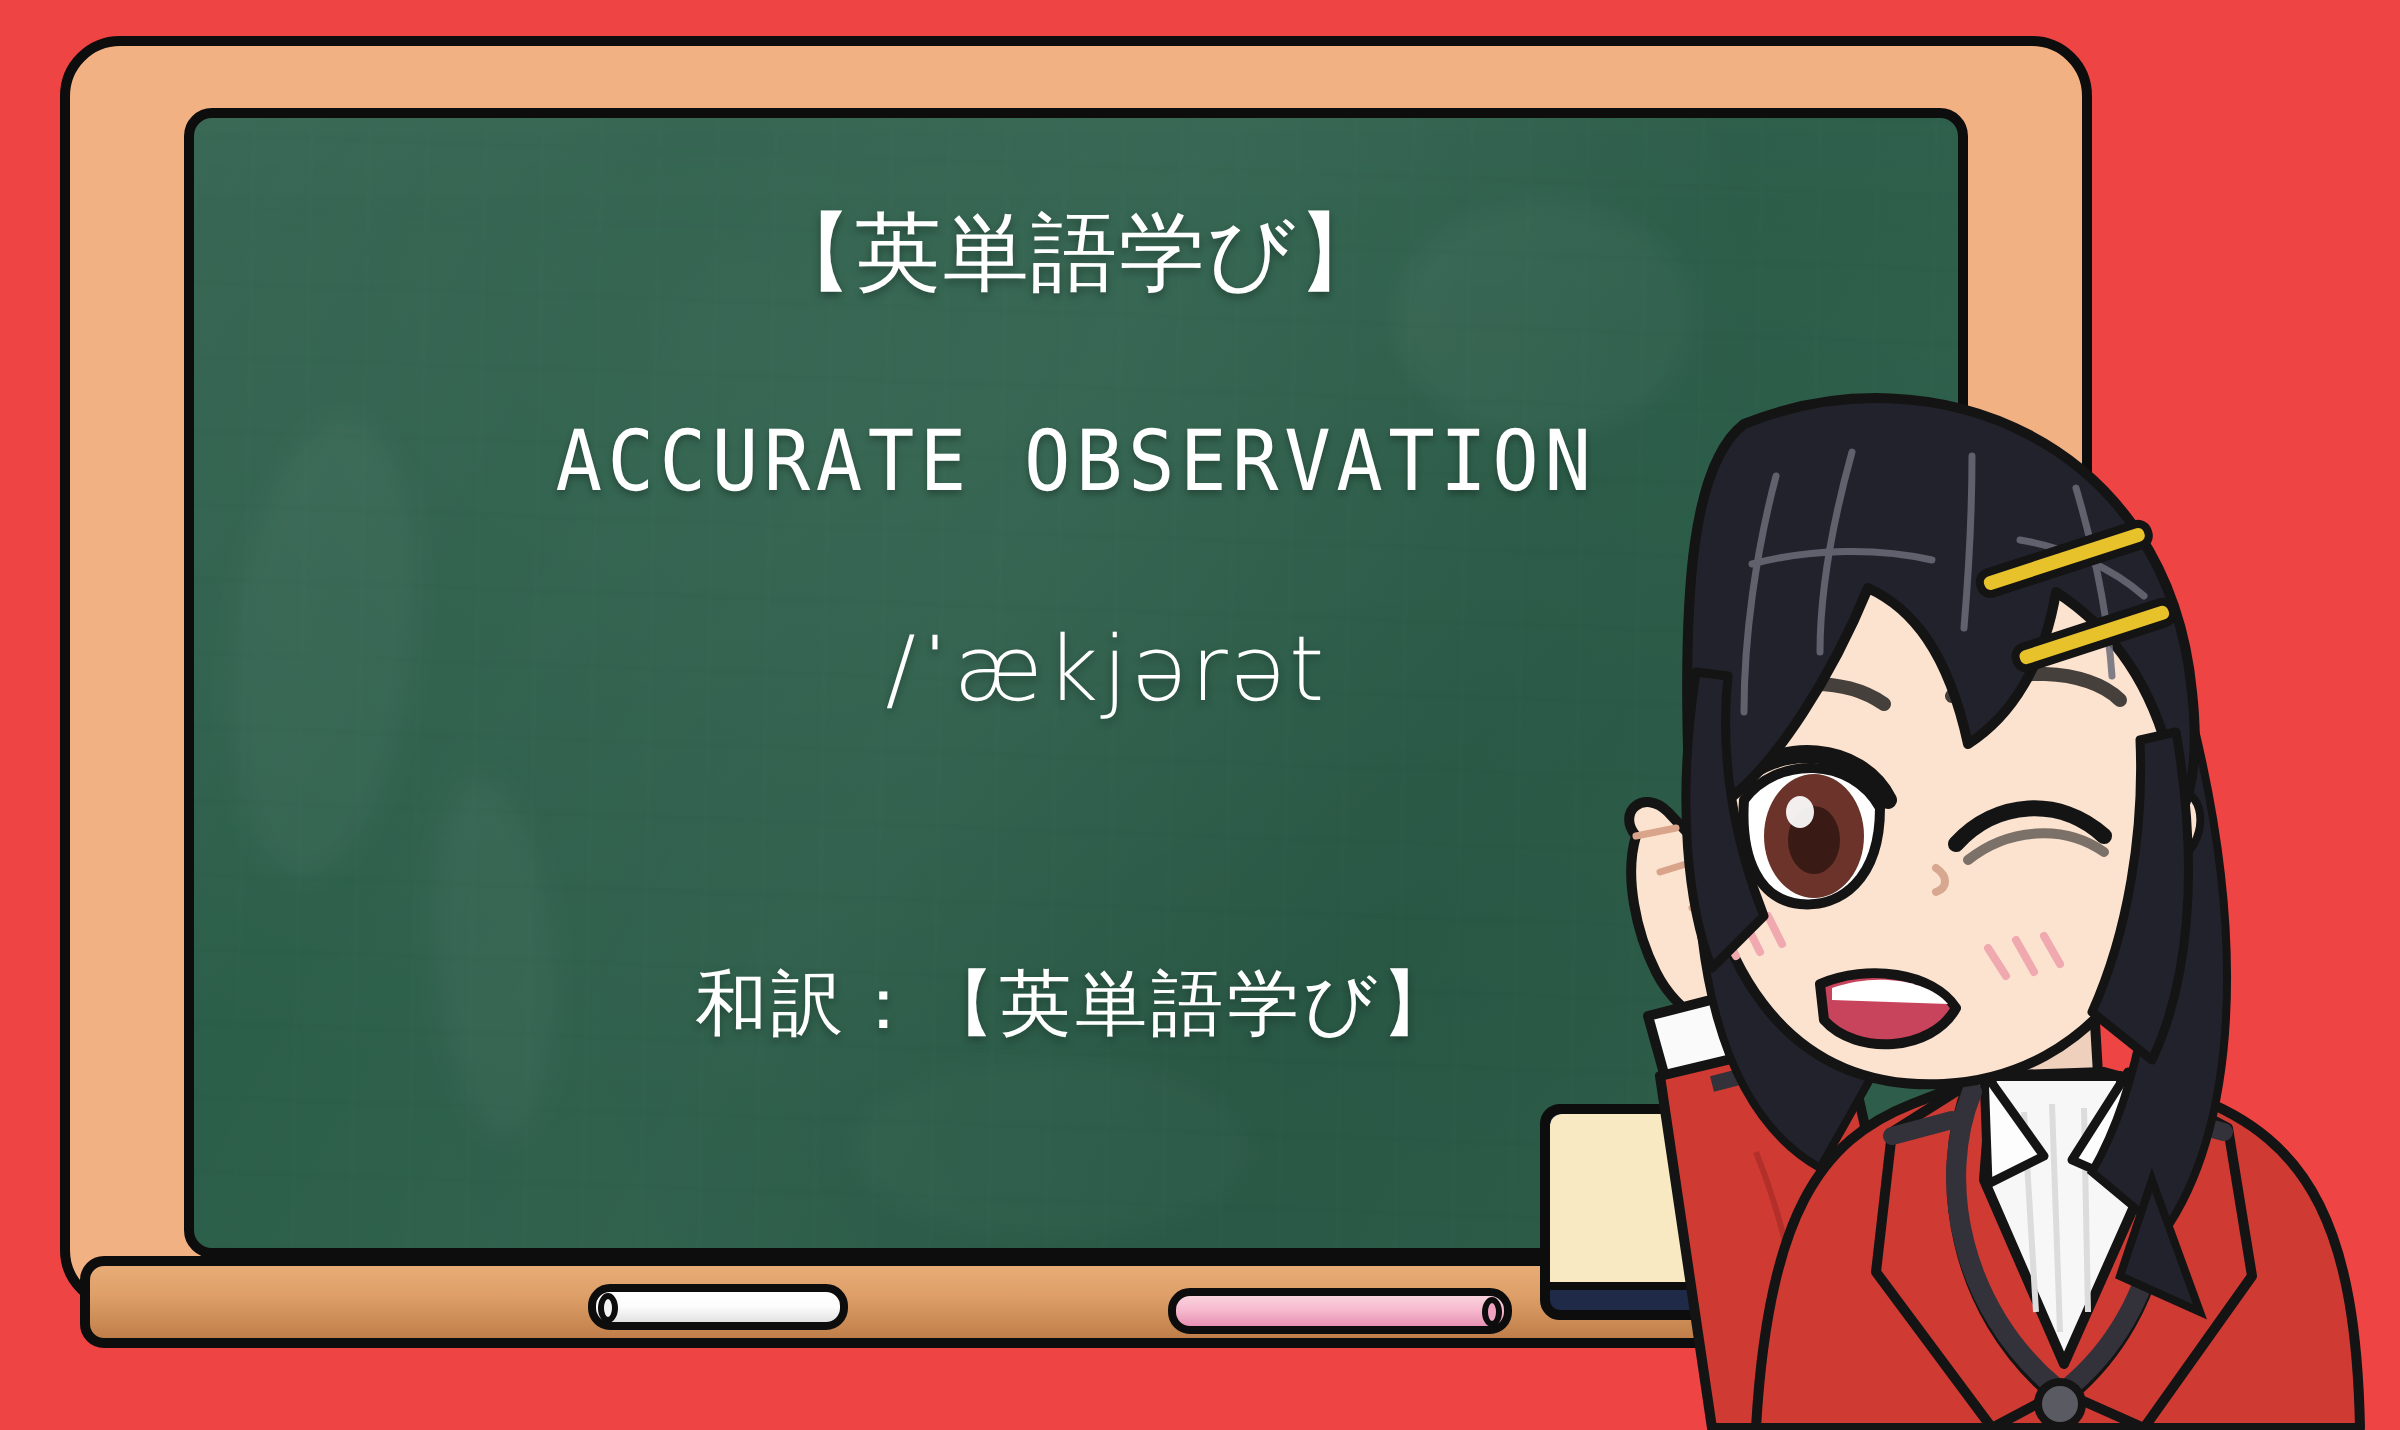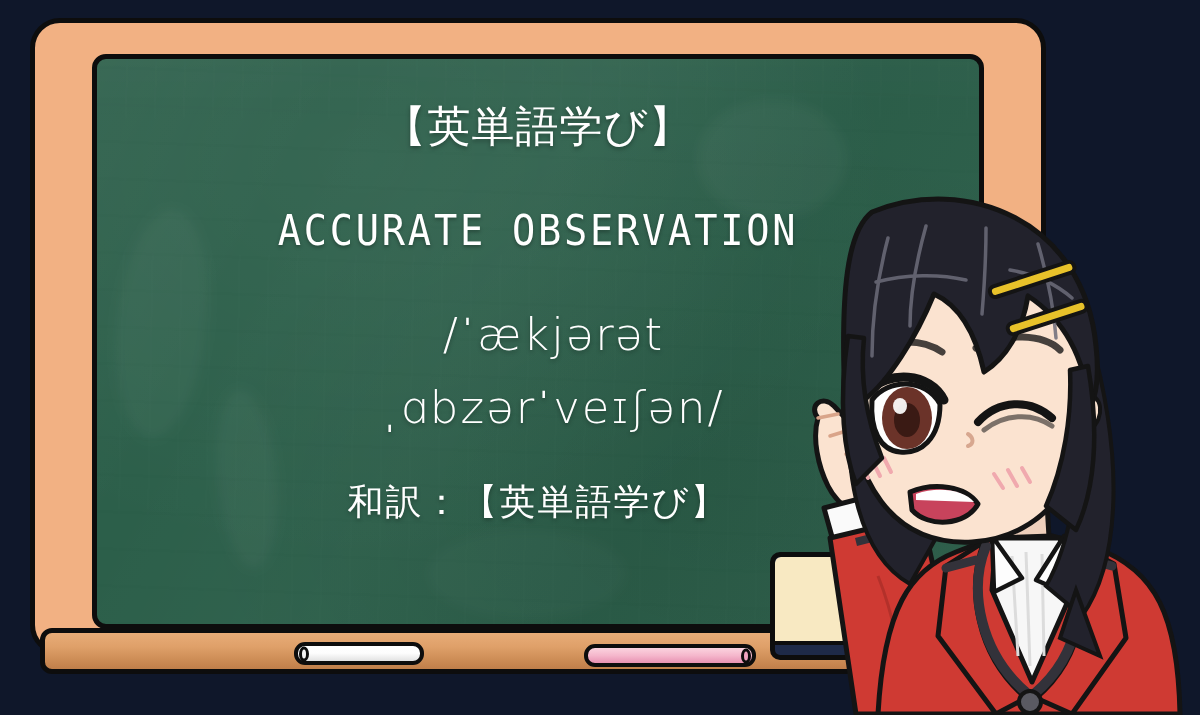--- a/index.html
+++ b/index.html
@@ -13,21 +13,21 @@
     position: relative;
     overflow: hidden;
     font-family: "DejaVu Sans", sans-serif;
   }
 
   #stage {
     position: absolute;
     inset: 0;
     width: 1200px;
     height: 715px;
-    background: #0f172a;
+    background: #ef4444;
   }
 
   
   .board-wrap {
     position: absolute;
     left: 30px;
     top: 18px;
     width: 1016px;
     height: 640px;
   }
@@ -228,21 +228,20 @@
       <div class="smudge s4"></div>
     </div>
 
     <div class="board-text">
       <div class="t-title">【英単語学び】</div>
 
       <div class="t-word">ACCURATE OBSERVATION</div>
 
       <div class="t-ipa">
         <div>/ˈækjərət</div>
-        <div>ˌɑbzərˈveɪʃən/</div>
       </div>
 
       <div class="t-ja">和訳：【英単語学び】</div>
     </div>
 
     <div class="ledge"></div>
 
     <div class="chalk chalk-white">
       <span class="chalk-cap"></span>
     </div>

